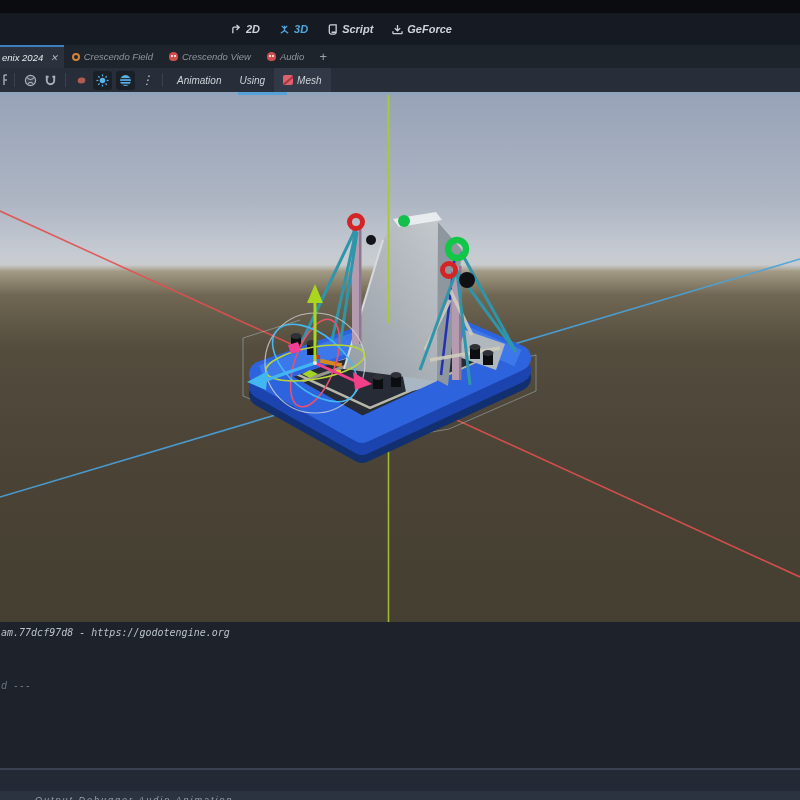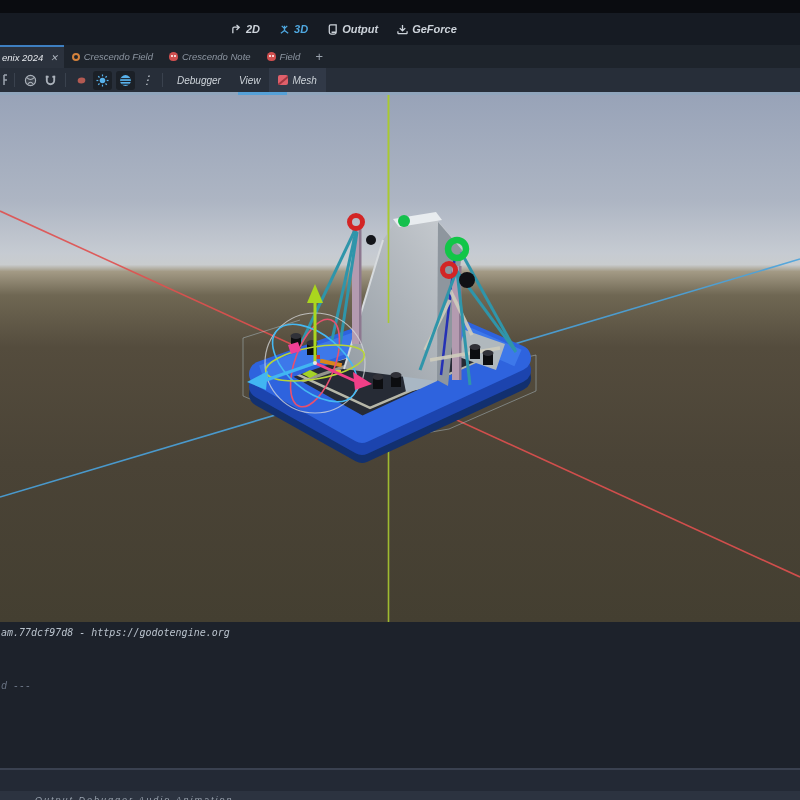--- a/index.html
+++ b/index.html
@@ -86,21 +86,21 @@
             </svg>
         </span>
         <span>3D</span>
       </div>
       <div class="sbtn">
         <span>
           <svg width="11" height="11" viewBox="0 0 12 12">
               <path d="M4,1 L10,1 L10,9 M4,1 Q2.5,1 2.5,2.5 L2.5,9 Q2.5,11 4.5,11 L8,11 Q10,11 10,9 L5,9" fill="none" stroke="#cdd3da" stroke-width="1.4"></path>
             </svg>
         </span>
-        <span>Output</span>
+        <span>Script</span>
       </div>
       <div class="sbtn">
         <span>
           <svg width="11" height="11" viewBox="0 0 12 12">
               <path d="M6,1 L6,7 M3,4.5 L6,7.5 L9,4.5 M1,10.5 L11,10.5 M1,8 L1,10.5 M11,8 L11,10.5" fill="none" stroke="#cdd3da" stroke-width="1.4"></path>
             </svg>
         </span>
         <span>GeForce</span>
       </div>
     </div>
@@ -113,28 +113,28 @@
     </div>
     <div class="tab">
       <span class="ring-icon"></span>
       <span>Crescendo Field</span>
     </div>
     <div class="tab">
       <span class="godot-icon">
           <i class="l"></i>
           <i class="r"></i>
         </span>
-      <span>Crescendo Note</span>
+      <span>Crescendo View</span>
     </div>
     <div class="tab">
       <span class="godot-icon">
           <i class="l"></i>
           <i class="r"></i>
         </span>
-      <span>Field</span>
+      <span>Audio</span>
     </div>
     <div class="tab-add">+</div>
   </div>
 
   <div class="toolbar">
     <div class="cuticon">
       <svg width="14" height="16" viewBox="0 0 14 16">
           <path d="M4,3 L12,3 M4,3 L4,13 M4,8 L10,8" fill="none" stroke="#9ca4ae" stroke-width="1.5"></path>
         </svg>
     </div>
@@ -179,24 +179,24 @@
           <g stroke="#1b2027" stroke-width="1.2">
             <path d="M1.5,5 L12.5,5"></path>
             <path d="M1.2,8 L12.8,8"></path>
             <path d="M2.5,11 L11.5,11"></path>
           </g>
         </svg>
     </div>
     <div class="ticon kebab">⋮</div>
     <div class="tsep"></div>
     <div class="menu">
-      <span>Debugger</span>
+      <span>Animation</span>
     </div>
     <div class="menu">
-      <span>View</span>
+      <span>Using</span>
     </div>
     <div class="menu hl">
       <span class="mesh-cube">
           <i></i>
         </span>
       <span>Mesh</span>
     </div>
   </div>
 
   <div class="blueline">

